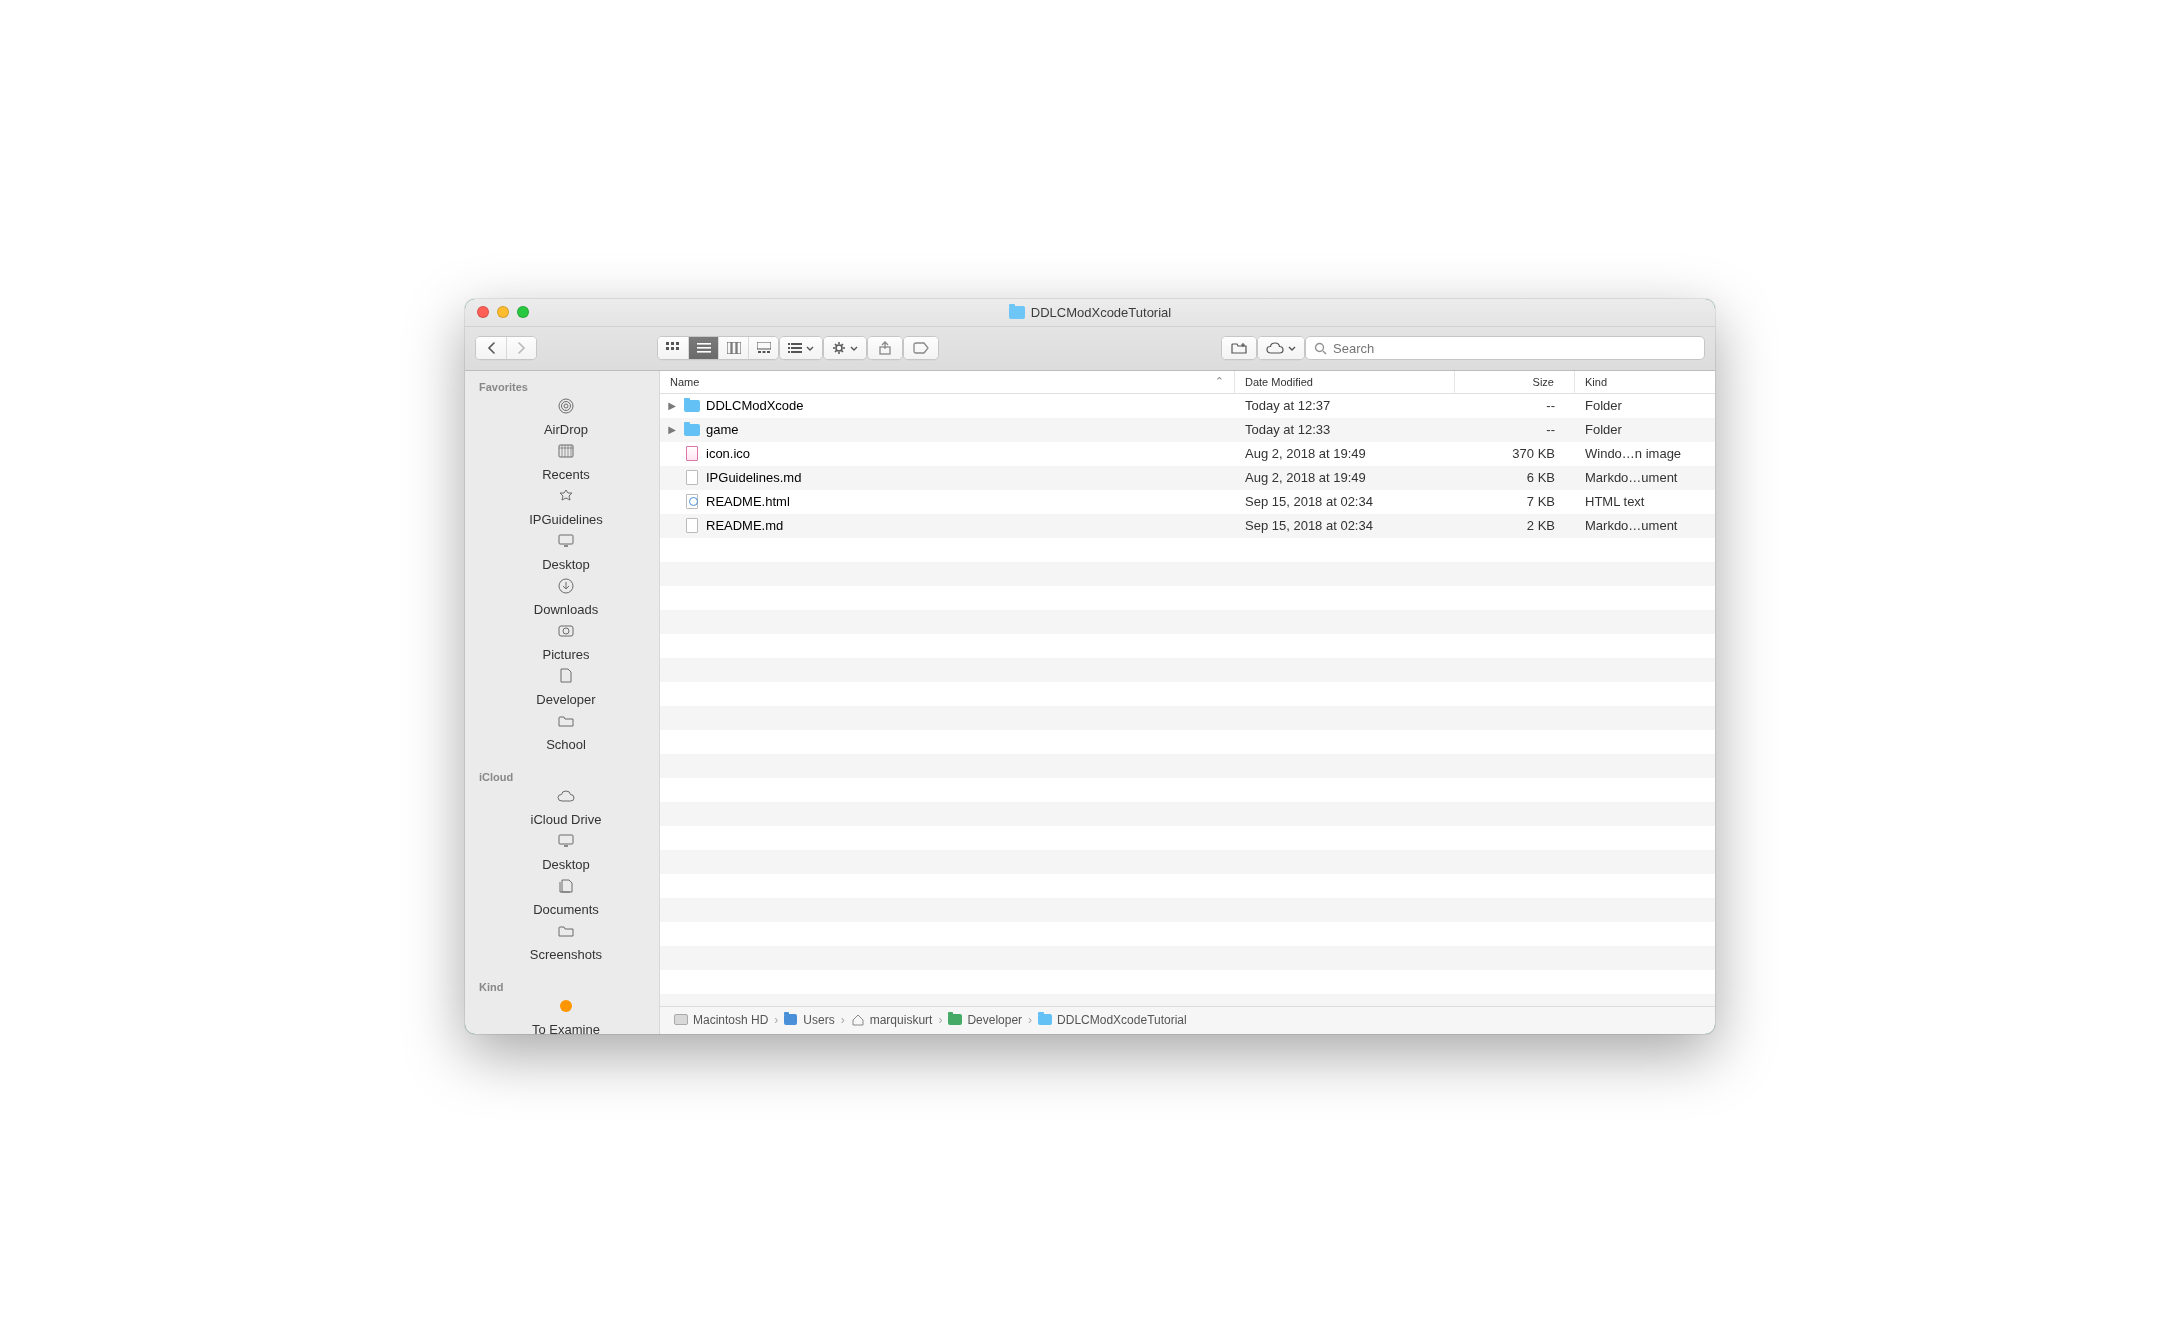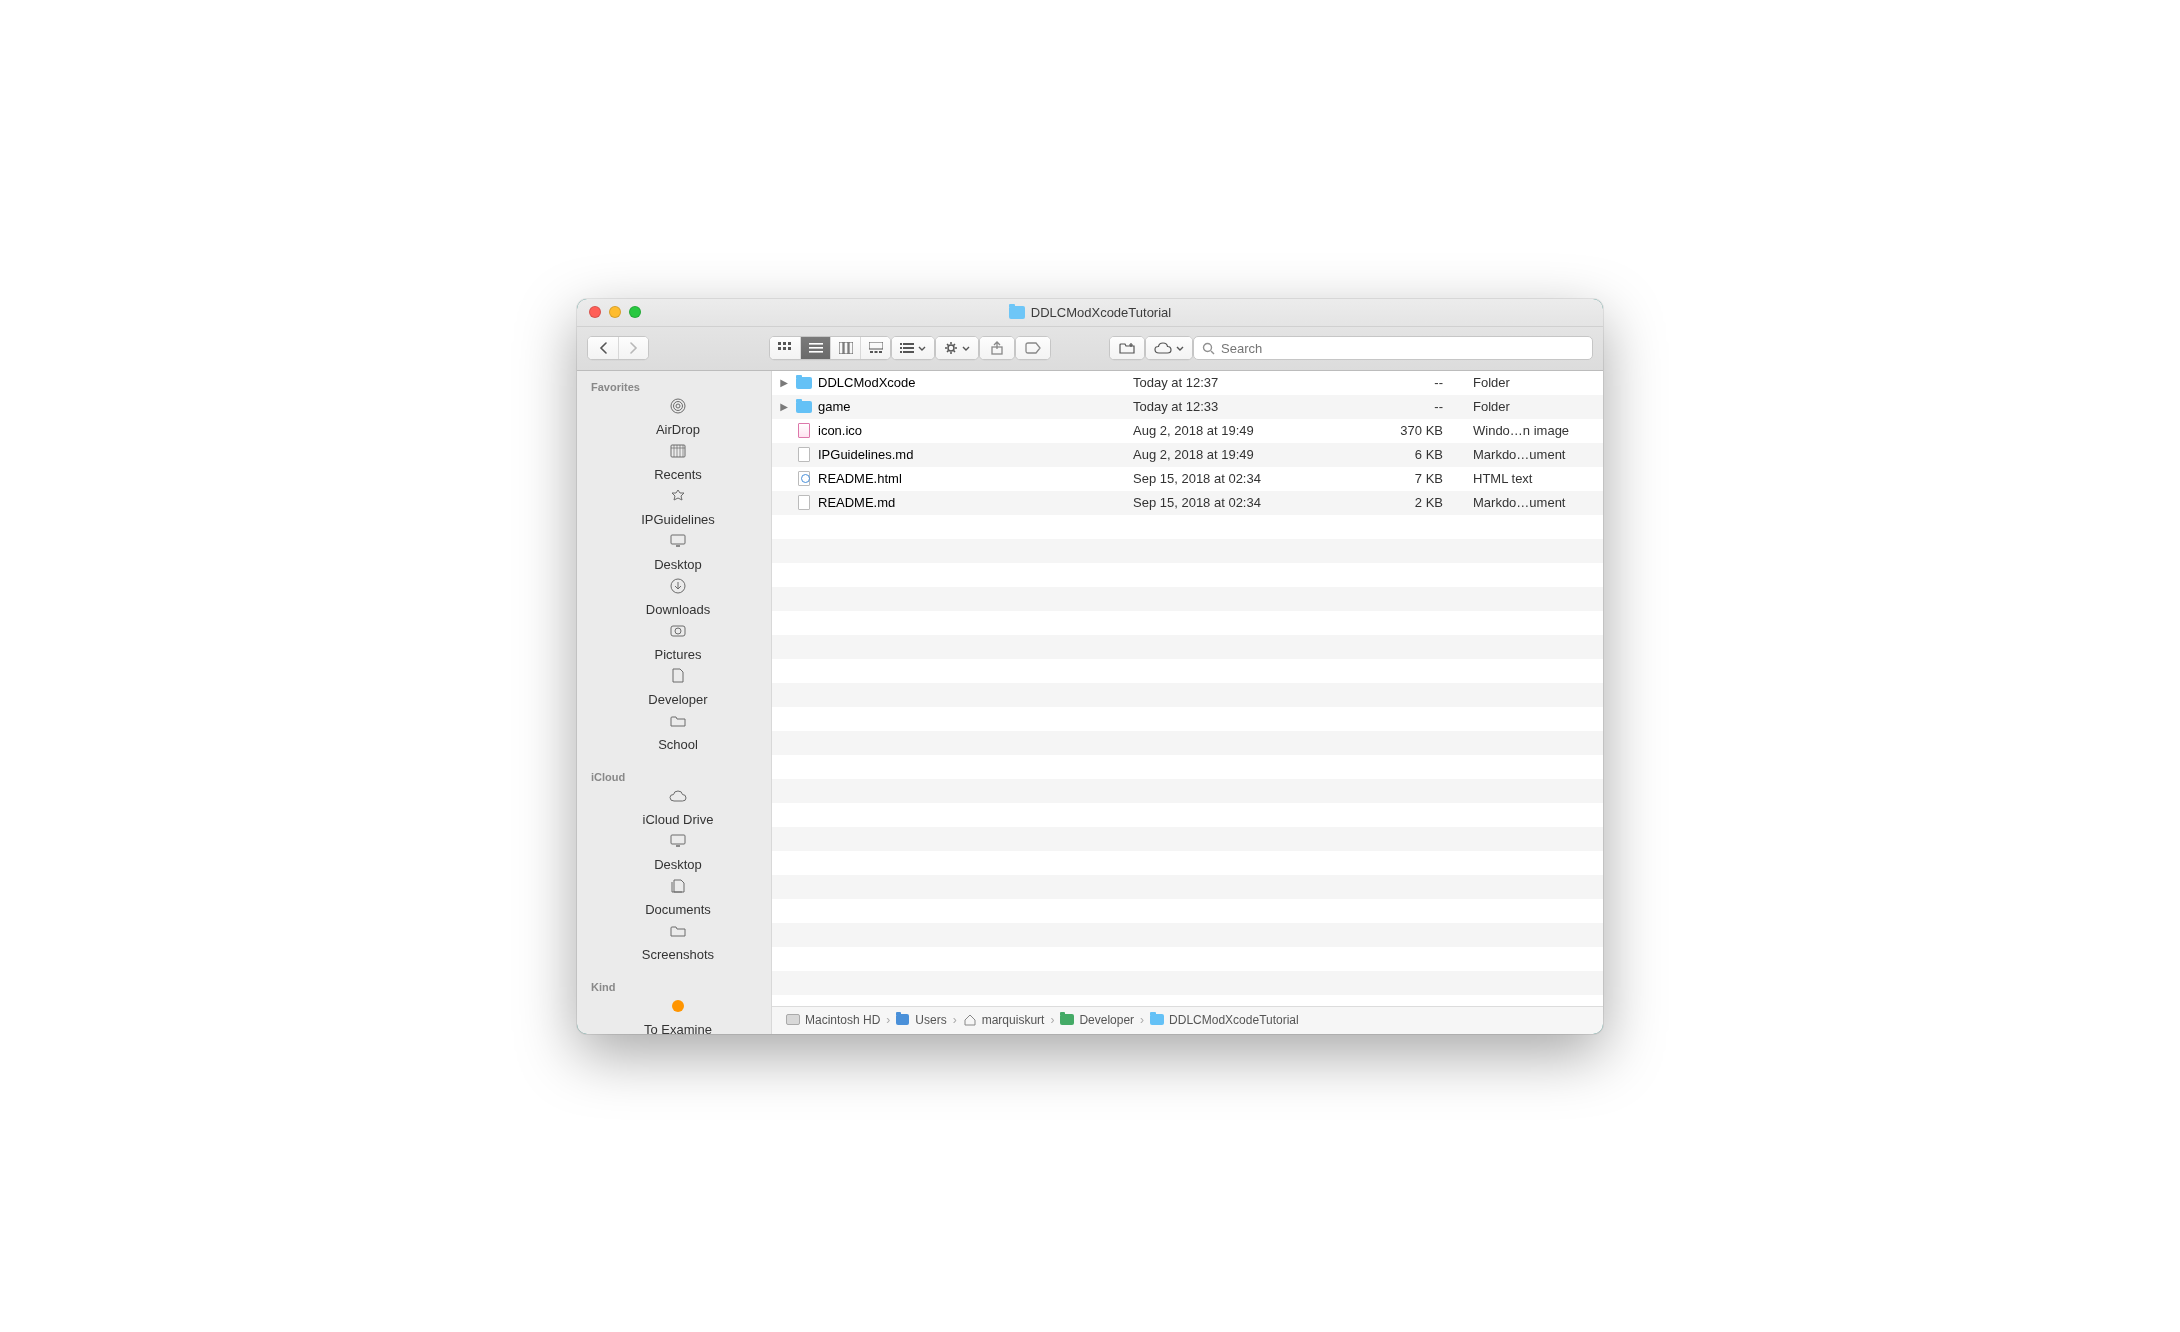--- a/index.html
+++ b/index.html
@@ -6,21 +6,21 @@
   body {
     font-family: -apple-system, BlinkMacSystemFont, "Helvetica Neue", "Lucida Grande", sans-serif;
     font-size: 13px;
     background: #fff;
     display: flex;
     align-items: center;
     justify-content: center;
     min-height: 100vh;
   }
   .window {
-    width: 1026px;
+    width: 1250px;
     height: 735px;
     background: #0f766e;
     border-radius: 10px;
     box-shadow: 0 20px 60px rgba(0,0,0,0.35), 0 0 0 1px rgba(0,0,0,0.08);
     overflow: hidden;
     display: flex;
     flex-direction: column;
   }
   
   .titlebar {
@@ -524,20 +524,35 @@
         </div>
       <div class="sb-item">
           <span class="sb-icon">
             <span class="tag-dot gray"></span>
           </span>
           <span>All Tags…</span>
         </div>
     </div>
 
     <div class="main">
+      <div class="col-headers">
+        <div class="col name">
+          <span>Name</span>
+          <span class="sort-caret">⌃</span>
+        </div>
+        <div class="col date">
+            <span>Date Modified</span>
+          </div>
+        <div class="col size">
+            <span>Size</span>
+          </div>
+        <div class="col kind">
+            <span>Kind</span>
+          </div>
+      </div>
 
       <div class="file-list">
 
         <div class="row">
           <div class="cell name">
               <span class="disclosure">▶</span>
               <span class="file-icon">
                 <span class="folder-icn"></span>
               </span>
               <span>DDLCModXcode</span>

